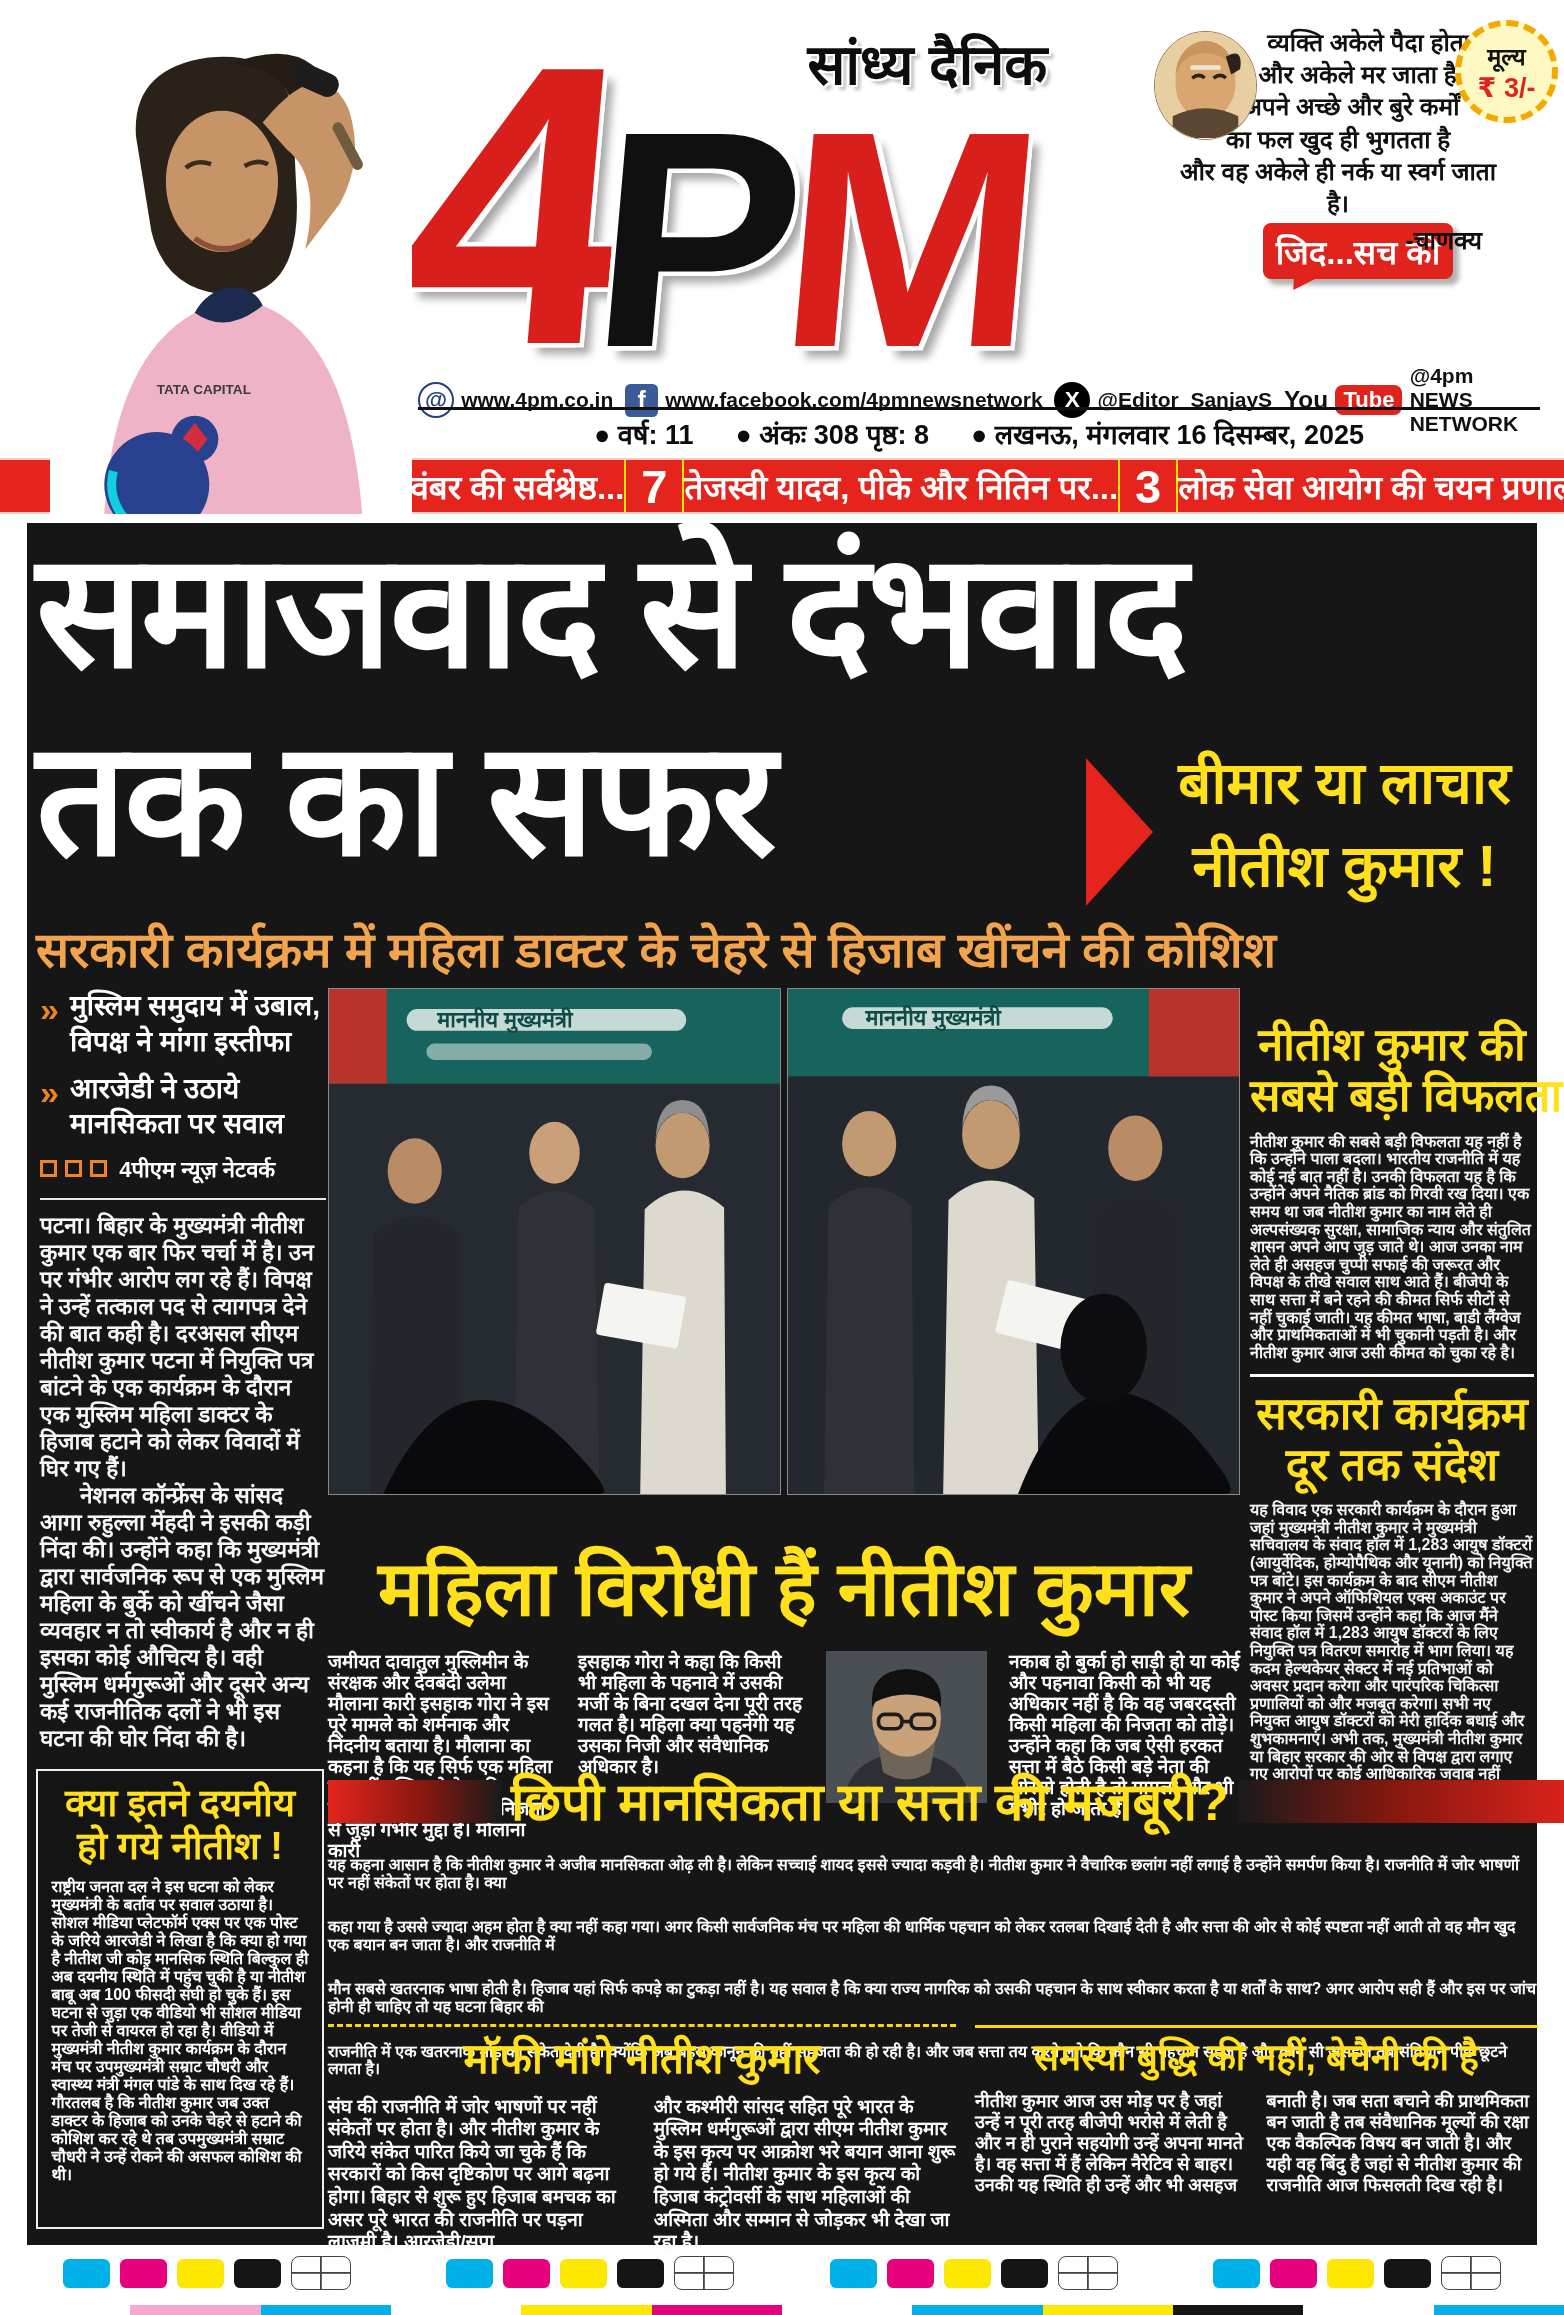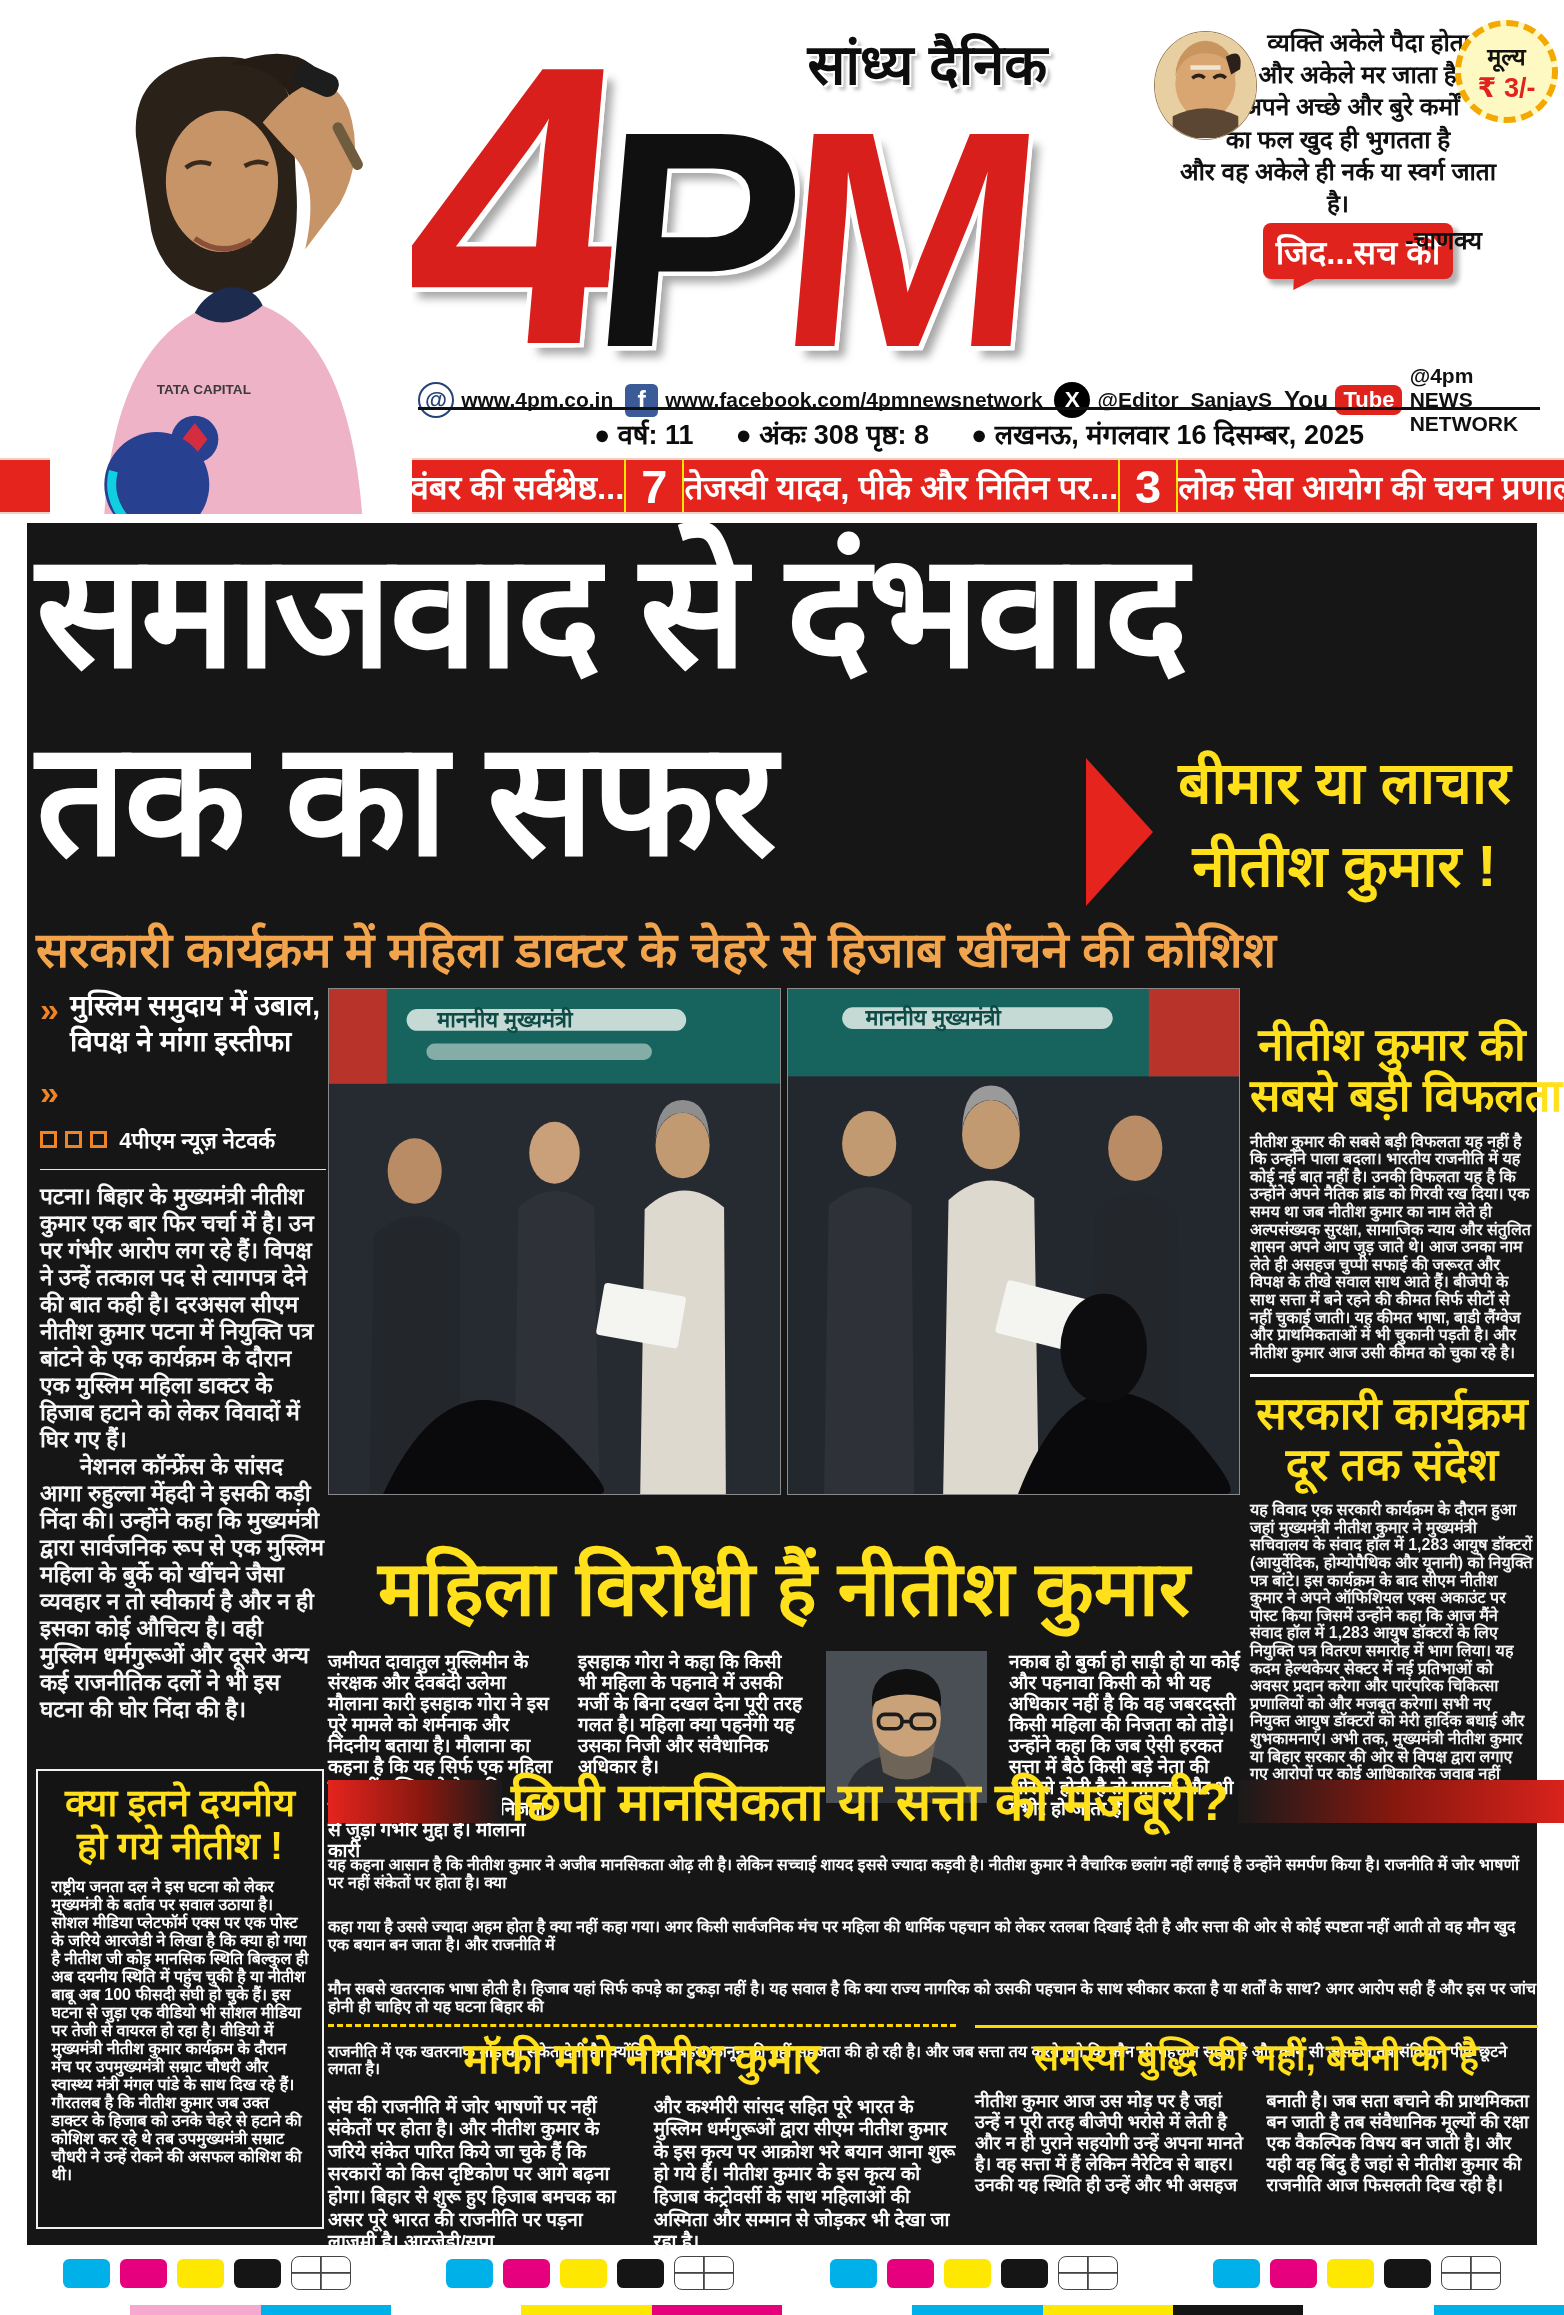--- a/index.html
+++ b/index.html
@@ -243,20 +243,21 @@
   <div class="abs kick k2">नीतीश कुमार !</div>
   <div class="abs subhead">सरकारी कार्यक्रम में महिला डाक्टर के चेहरे से हिजाब खींचने की कोशिश</div>
 
   <div class="abs leftcol">
     <div class="bullet">
       <span class="chev">»</span>
       <span class="btext">मुस्लिम समुदाय में उबाल, विपक्ष ने मांगा इस्तीफा</span>
     </div>
     <div class="bullet">
       <span class="chev">»</span>
+      <span class="btext">आरजेडी ने उठाये मानसिकता पर सवाल</span>
     </div>
     <div class="byline">
       <span class="sq"></span>
       <span class="sq"></span>
       <span class="sq"></span>
       <span class="byl">4पीएम न्यूज़ नेटवर्क</span>
     </div>
     <div class="lrule"></div>
     <p class="lp1">पटना। बिहार के मुख्यमंत्री नीतीश कुमार एक बार फिर चर्चा में है। उन पर गंभीर आरोप लग रहे हैं। विपक्ष ने उन्हें तत्काल पद से त्यागपत्र देने की बात कही है। दरअसल सीएम नीतीश कुमार पटना में नियुक्ति पत्र बांटने के एक कार्यक्रम के दौरान एक मुस्लिम महिला डाक्टर के हिजाब हटाने को लेकर विवादों में घिर गए हैं।</p>
     <p class="lp2">नेशनल कॉन्फ्रेंस के सांसद आगा रुहुल्ला मेंहदी ने इसकी कड़ी निंदा की। उन्होंने कहा कि मुख्यमंत्री द्वारा सार्वजनिक रूप से एक मुस्लिम महिला के बुर्के को खींचने जैसा व्यवहार न तो स्वीकार्य है और न ही इसका कोई औचित्य है। वही मुस्लिम धर्मगुरूओं और दूसरे अन्य कई राजनीतिक दलों ने भी इस घटना की घोर निंदा की है।</p>

